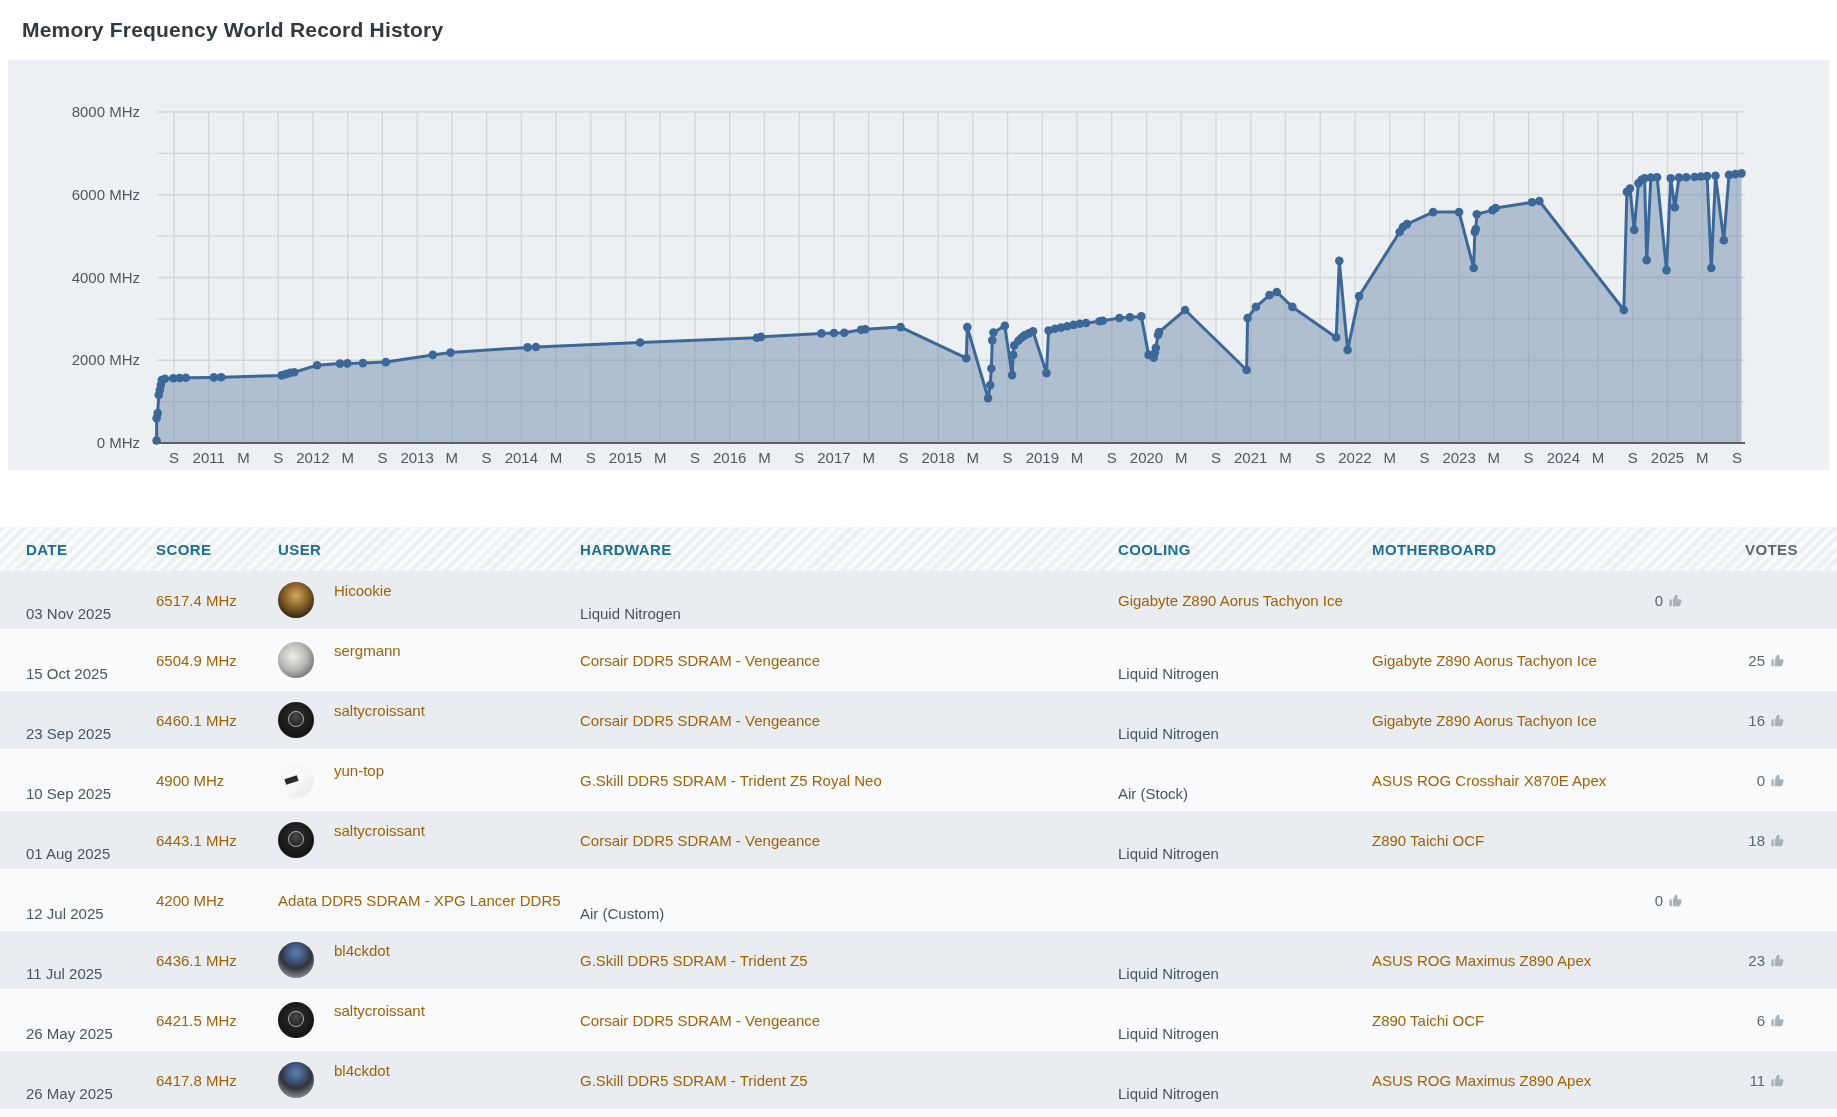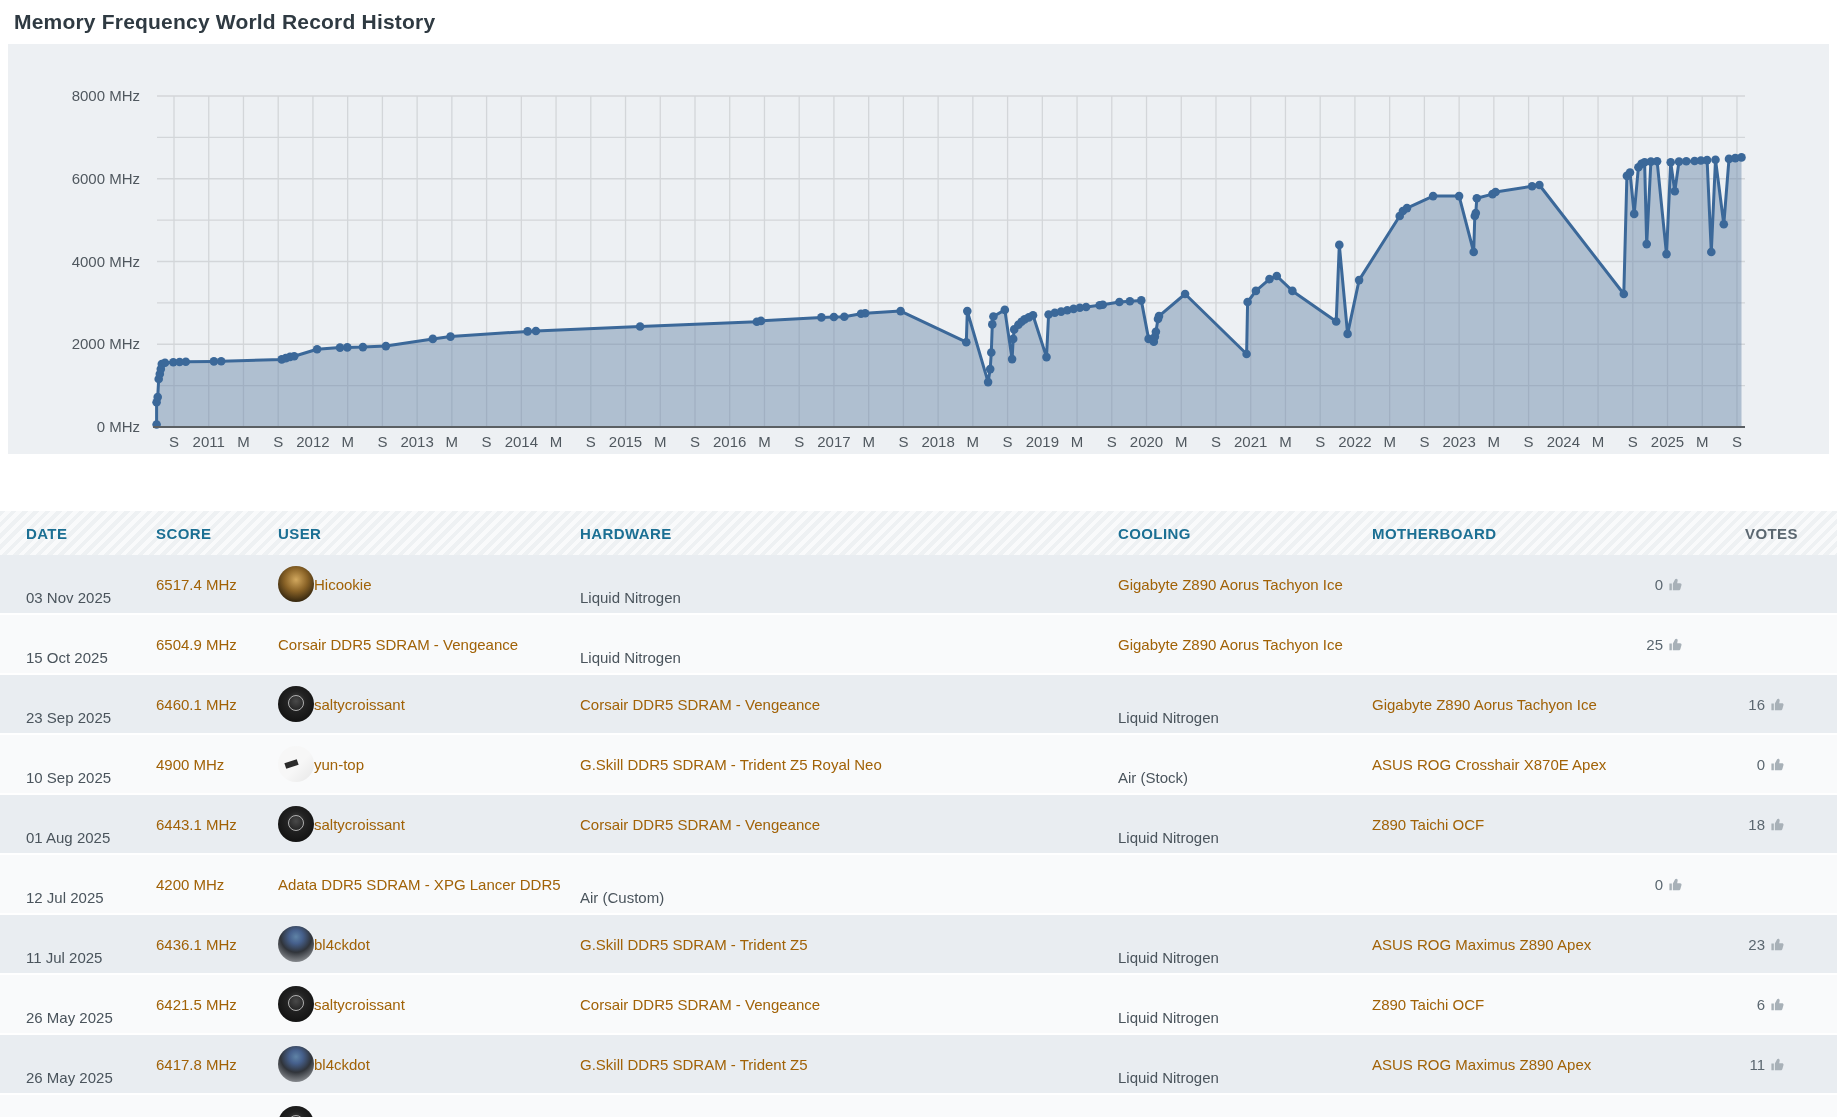--- a/index.html
+++ b/index.html
@@ -1,30 +1,30 @@
 <!DOCTYPE html>
 <html><head>
 <meta charset="utf-8">
 <style>
   html,body{margin:0;padding:0;background:#fff;font-family:"Liberation Sans",sans-serif;}
   .page{width:1837px;height:1117px;overflow:hidden;background:#fff;}
-  .page-title{margin:0;padding:10px 0 10px 14px;font-size:21px;font-weight:700;color:#2f3a42;letter-spacing:.2px;}
+  .page-title{margin:8px;padding:10px 0 10px 14px;font-size:21px;font-weight:700;color:#2f3a42;letter-spacing:.2px;}
   .chart-panel{margin:0 8px;background:#edf0f3;height:410px;}
   .chart-panel svg{display:block;}
   .records-table{margin-top:57px;font-size:15px;}
   .trow{display:grid;grid-template-columns:130px 122px 302px 538px 254px 373px 1fr;align-items:center;padding-left:16px;}
   .thead-row{height:44px;background:repeating-linear-gradient(135deg,#eef1f3 0px,#eef1f3 4px,#f9fafb 4px,#f9fafb 8px);}
   .th{font-weight:700;color:#1b6f93;letter-spacing:.4px;padding-left:10px;font-size:15px;}
   .tbody-row{height:58px;border-bottom:2px solid #fff;}
   .tbody-row:nth-child(odd){background:#e9edf1;}
   .tbody-row:nth-child(even){background:#f9fafb;}
   .td{padding-left:10px;overflow:hidden;white-space:nowrap;}
   .cell-text{color:#4a545c;margin-top:26px;}
   .link{color:#a16207;text-decoration:none;cursor:pointer;}
-  .user-cell{display:flex;align-items:center;gap:0;}
+  .user-cell{display:flex;align-items:flex-start;gap:20px;}
   .avatar{width:36px;height:36px;border-radius:50%;flex:0 0 36px;background:#999;}
   .av-hicookie{background:radial-gradient(circle at 50% 38%,#d2a85e 0%,#8a6327 40%,#3a2a10 75%,#1c1406 100%);}
   .av-sergmann{background:radial-gradient(circle at 42% 40%,#f0efec 0%,#b9b8b4 45%,#6f6e6a 80%,#454441 100%);}
   .av-salty{background:radial-gradient(circle at 50% 42%,#4a4a4a 0%,#222 35%,#0a0a0a 100%);}
   .av-salty::after{content:"";display:block;width:14px;height:14px;margin:9px auto 0;border-radius:50%;border:1.5px solid #cfcfcf;opacity:.8;}
   .av-yuntop{background:linear-gradient(135deg,#f7f7f7 55%,#e7e7e7 100%);position:relative;}
   .av-yuntop::after{content:"";position:absolute;left:7px;top:15px;width:13px;height:6px;background:#2b2b2b;transform:rotate(-18deg);}
   .av-fbsrkc{background:radial-gradient(circle at 50% 46%,#d4622a 0%,#c6571f 26%,#121212 30%,#000 100%);}
   .av-bl4ckdot{background:radial-gradient(circle at 50% 30%,#5f83a6 0%,#46608c 22%,#30343a 50%,#8f9296 85%,#b9bcbe 100%);}
   .votes-cell{text-align:right;padding-right:52px;color:#5b6770;}
@@ -287,20 +287,24 @@
           </div>
           <div class="td cell-text">Liquid Nitrogen</div>
           <div class="td "><span class="link">Gigabyte Z890 Aorus Tachyon Ice</span></div>
           <div class="td votes-cell"><span>0</span><span><svg class="thumb" width="15" height="15" viewBox="0 0 16 16" fill="#a8b1b8">
                 <path d="M1.5 7h2.6v7.2H1.5zM5.2 14.2h6.3c.8 0 1.5-.5 1.7-1.3l1.2-4.3c.3-1-.5-2-1.6-2h-3l.5-2.9c.2-1-.6-1.9-1.5-1.9-.5 0-1 .3-1.2.7L5.2 7z"></path>
               </svg></span></div>
         </div>
         <div class="trow tbody-row">
           <div class="td cell-text">15 Oct 2025</div>
           <div class="td "><span class="link">6504.9 MHz</span></div>
+          <div class="td user-cell">
+            <div class="avatar av-sergmann"></div>
+            <span class="link">sergmann</span>
+          </div>
           <div class="td "><span class="link">Corsair DDR5 SDRAM - Vengeance</span></div>
           <div class="td cell-text">Liquid Nitrogen</div>
           <div class="td "><span class="link">Gigabyte Z890 Aorus Tachyon Ice</span></div>
           <div class="td votes-cell"><span>25</span><span><svg class="thumb" width="15" height="15" viewBox="0 0 16 16" fill="#a8b1b8">
                 <path d="M1.5 7h2.6v7.2H1.5zM5.2 14.2h6.3c.8 0 1.5-.5 1.7-1.3l1.2-4.3c.3-1-.5-2-1.6-2h-3l.5-2.9c.2-1-.6-1.9-1.5-1.9-.5 0-1 .3-1.2.7L5.2 7z"></path>
               </svg></span></div>
         </div>
         <div class="trow tbody-row">
           <div class="td cell-text">23 Sep 2025</div>
           <div class="td "><span class="link">6460.1 MHz</span></div>

